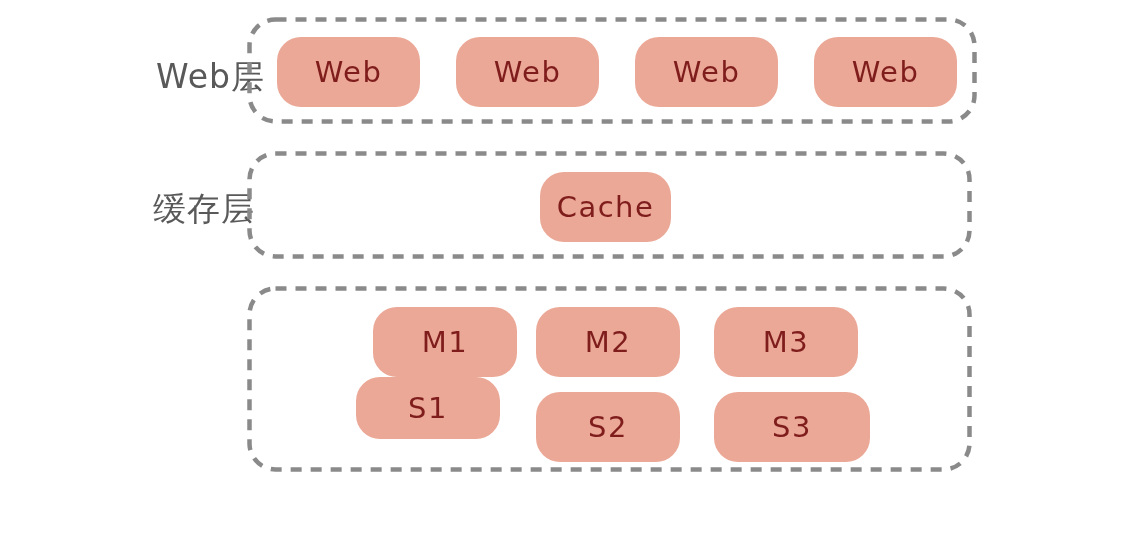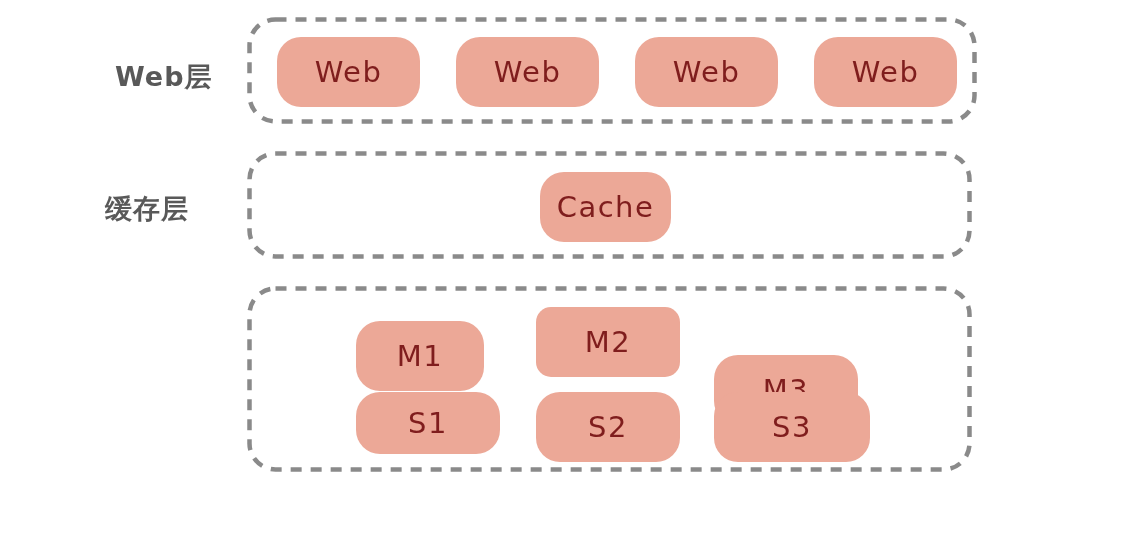--- a/index.html
+++ b/index.html
@@ -10,27 +10,26 @@
   }
   .stage {
     position: relative;
     width: 1142px;
     height: 559px;
     background: #ffffff;
     overflow: hidden;
   }
   .layer-label {
     position: absolute;
-    text-align: left;
-    font-size: 27px;
+    text-align: right;
+    font-size: 33px;
     color: #595959;
     line-height: 40px;
     white-space: nowrap;
     letter-spacing: 1px;
-    font-weight: bold;
   }
   .group {
     position: absolute;
   }
   .group svg.border {
     position: absolute;
     left: 0;
     top: 0;
     width: 100%;
     height: 100%;
@@ -82,22 +81,22 @@
     <svg class="border" viewBox="0 0 725 108">
       <rect x="2.5" y="2.5" width="720" height="103" rx="26"></rect>
     </svg>
     <div class="node" style="left:293px; top:21px; width:131px; height:70px;">Cache</div>
   </div>
 
   <div class="group" style="left:247px; top:286px; width:725px; height:186px;">
     <svg class="border" viewBox="0 0 725 186">
       <rect x="2.5" y="2.5" width="720" height="181" rx="26"></rect>
     </svg>
-    <div class="node" style="left:109px; top:21px; width:128px; height:70px;margin-top:14px;">M1</div>
-    <div class="node" style="left:289px; top:21px; width:144px; height:70px;border-radius:15px;">M2</div>
-    <div class="node" style="left:467px; top:21px; width:144px; height:70px;margin-top:48px;">M3</div>
-    <div class="node" style="left:109px; top:106px; width:144px; height:62px;">S1</div>
+    <div class="node" style="left:126px; top:21px; width:144px; height:70px;">M1</div>
+    <div class="node" style="left:289px; top:21px; width:144px; height:70px;">M2</div>
+    <div class="node" style="left:467px; top:21px; width:144px; height:70px;">M3</div>
+    <div class="node" style="left:109px; top:91px; width:144px; height:62px;">S1</div>
     <div class="node" style="left:289px; top:106px; width:144px; height:70px;text-align:center;">S2</div>
     <div class="node" style="left:467px; top:106px; width:156px; height:70px;">S3</div>
   </div>
 
 
 </div>
 
 </body></html>

